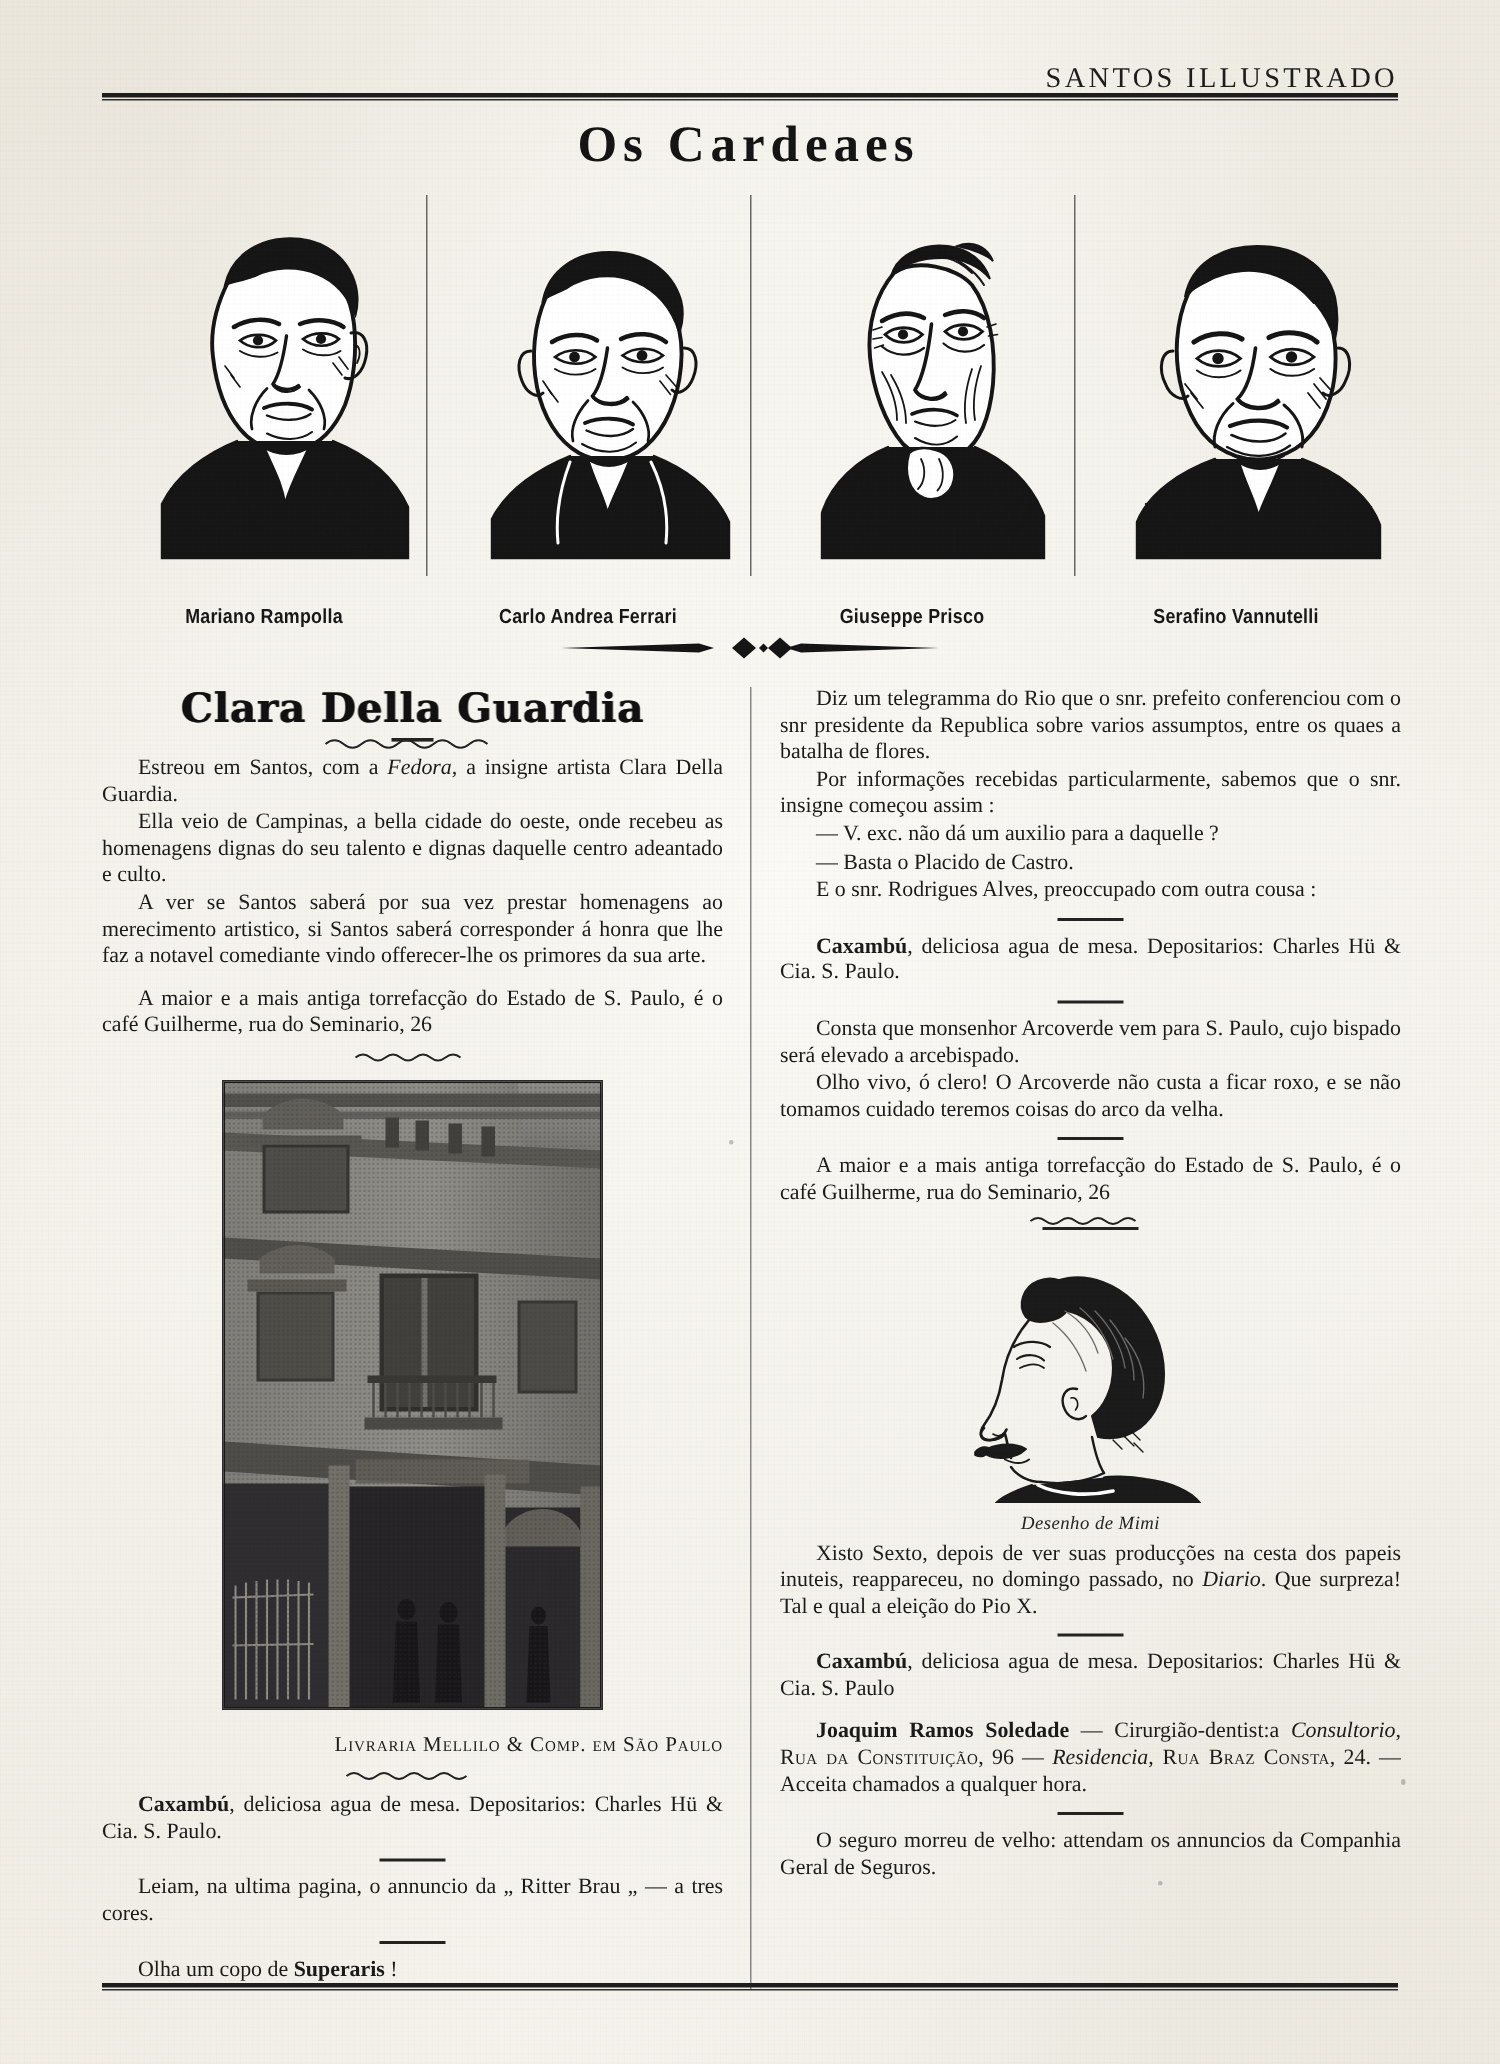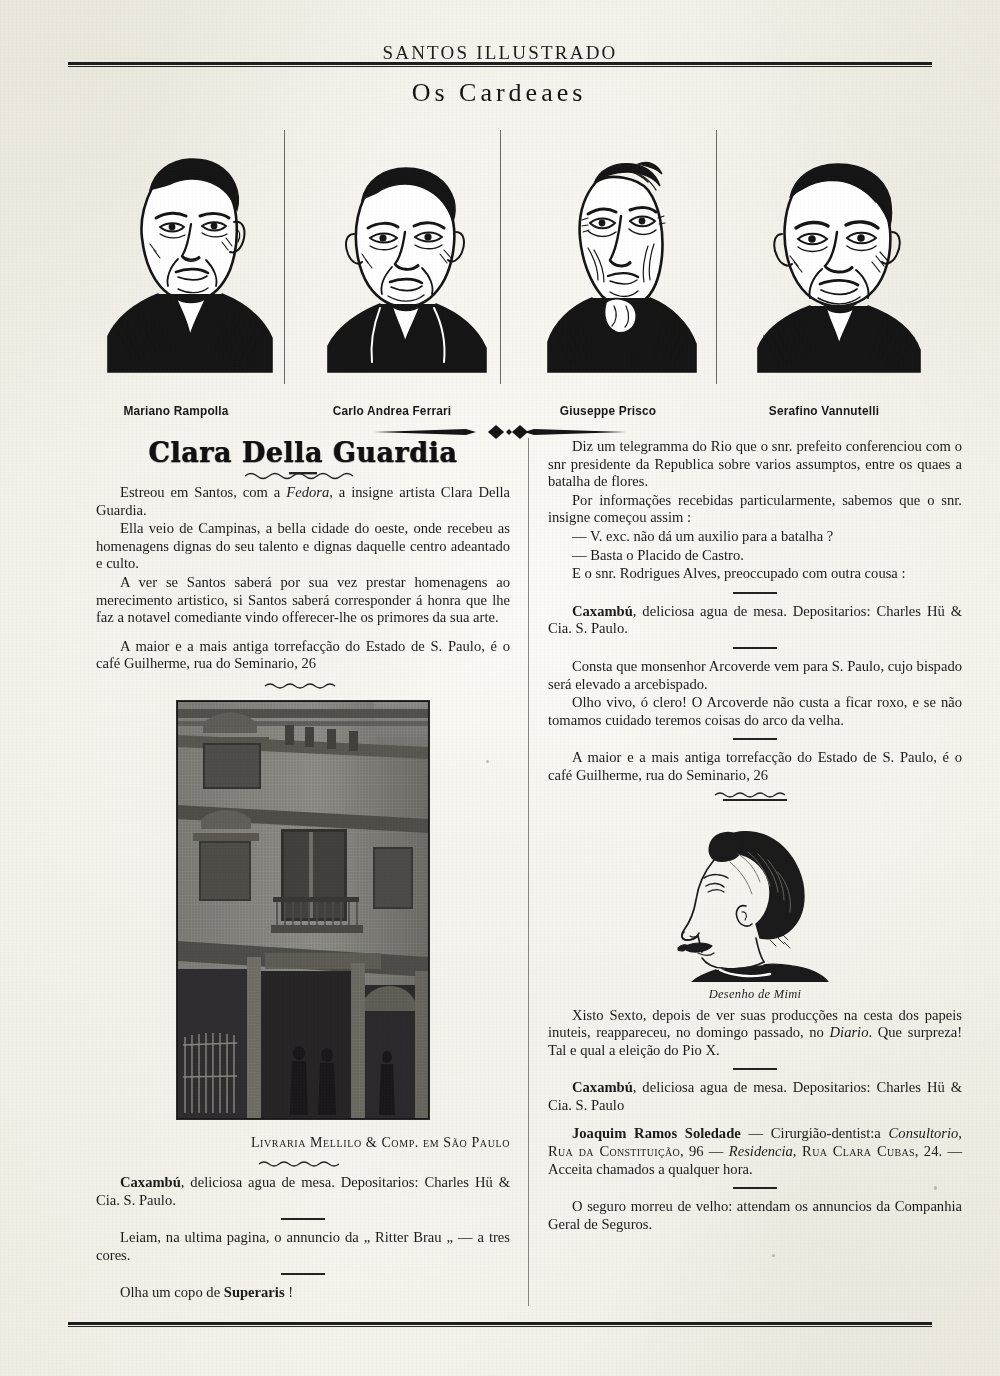--- a/index.html
+++ b/index.html
@@ -31,21 +31,21 @@
     opacity: .5;
     background-image:
       repeating-linear-gradient(0deg, rgba(120,110,90,0.035) 0px, rgba(120,110,90,0.035) 1px, rgba(255,255,255,0) 1px, rgba(255,255,255,0) 3px),
       repeating-linear-gradient(90deg, rgba(120,110,90,0.028) 0px, rgba(120,110,90,0.028) 1px, rgba(255,255,255,0) 1px, rgba(255,255,255,0) 4px);
   }
 
   
   .masthead {
     position: absolute;
     left: 68px; top: 42px; width: 864px;
-    text-align: center;
+    text-align: right;
   }
   .masthead .mh-title {
     font-family: "Liberation Serif", serif;
     font-size: 19px;
     letter-spacing: 2.2px;
     font-weight: 400;
     color: #1c1c1c;
   }
   .rule-thickthin {
     position: absolute; left: 68px; width: 864px;
@@ -59,22 +59,22 @@
     content: ""; position: absolute; left: 0; right: 0; top: 4px;
     height: 1px; background: #2a2a2a;
   }
   #rule-top { top: 62px; }
 
   
   .feature-title {
     position: absolute; left: 0; top: 78px; width: 998px;
     text-align: center;
     font-family: "Liberation Serif", serif;
-    font-weight: normal;
-    font-size: 26px;
+    font-weight: bold;
+    font-size: 34px;
     letter-spacing: 4px;
     color: #141414;
   }
 
   
   .gallery {
     position: absolute; left: 68px; top: 126px; width: 864px; height: 300px;
     display: flex;
   }
   .portrait-cell {
@@ -109,21 +109,21 @@
   }
 
   
   .ornament {
     position: absolute; left: 0; top: 424px; width: 1000px;
     text-align: center;
   }
 
   
   .cols {
-    position: absolute; left: 68px; top: 438px; width: 866px; height: 872px; margin-left: 28px;
+    position: absolute; left: 68px; top: 458px; width: 866px; height: 872px;
   }
   .col {
     position: absolute; top: 0; width: 414px; height: 872px;
   }
   .col-left  { left: 0; }
   .col-right { left: 452px; }
   .col-divider {
     position: absolute; left: 432px; top: 0; bottom: 4px;
     width: 1px; background: #6c6c6c; opacity: .8;
   }
@@ -680,21 +680,21 @@
 
       <div class="sep-short"></div>
 
       <p class="body"><span>Olha um copo de </span><span class="bd">Superaris</span><span> !</span></p>
     </div>
 
     <div class="col col-right">
 
       <p class="body">Diz um telegramma do Rio que o snr. prefeito conferenciou com o snr presidente da Republica sobre varios assumptos, entre os quaes a batalha de flores.</p>
       <p class="body">Por informações recebidas particularmente, sabemos que o snr. insigne começou assim :</p>
-      <p class="body">— V. exc. não dá um auxilio para a batalha ?</p>
+      <p class="body">— V. exc. não dá um auxilio para a daquelle ?</p>
       <p class="body">— Basta o Placido de Castro.</p>
       <p class="body">E o snr. Rodrigues Alves, preoccupado com outra cousa :</p>
 
       <div class="sep-short"></div>
 
       <p class="body"><span class="bd">Caxambú</span><span>, deliciosa agua de mesa.   Depositarios: Charles Hü &amp; Cia.  S. Paulo.</span></p>
 
       <div class="sep-short"></div>
 
       <p class="body">Consta que monsenhor Arcoverde vem para S. Paulo, cujo bispado será elevado a arcebispado.</p>
@@ -767,21 +767,21 @@
       <div class="spacer-xs"></div>
 
       <p class="body"><span>Xisto Sexto, depois de ver suas producções na cesta dos papeis inuteis, reappareceu, no domingo passado, no </span><span class="it">Diario</span><span>. Que surpreza! Tal e qual a eleição do Pio X.</span></p>
 
       <div class="sep-short"></div>
 
       <p class="body"><span class="bd">Caxambú</span><span>, deliciosa agua de mesa.   Depositarios: Charles Hü &amp; Cia.  S. Paulo</span></p>
 
       <div class="spacer-sm"></div>
 
-      <p class="body"><span class="bd">Joaquim Ramos Soledade</span><span> — Cirurgião-dentist:a </span><span class="it">Consultorio,</span><span> </span><span class="sc">Rua da Constituição</span><span>, 96 — </span><span class="it">Residencia,</span><span class="sc"> Rua Clara Cubas</span><span>, 24. — Acceita chamados a qualquer hora.</span></p>
+      <p class="body"><span class="bd">Joaquim Ramos Soledade</span><span> — Cirurgião-dentist:a </span><span class="it">Consultorio,</span><span> </span><span class="sc">Rua da Constituição</span><span>, 96 — </span><span class="it">Residencia,</span><span class="sc"> Rua Braz Consta</span><span>, 24. — Acceita chamados a qualquer hora.</span></p>
 
       <div class="sep-short"></div>
 
       <p class="body">O seguro morreu de velho: attendam os annuncios da Companhia Geral de Seguros.</p>
     </div>
   </div>
 
   <div class="rule-thickthin" id="rule-bottom"></div>
   <div class="footer-slogan">BRUMBY aqui, alli e acolá !</div>
 

